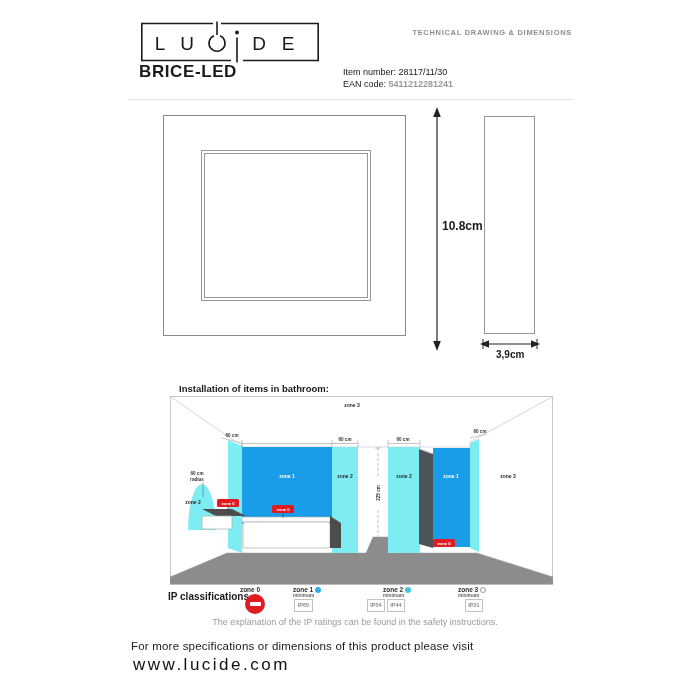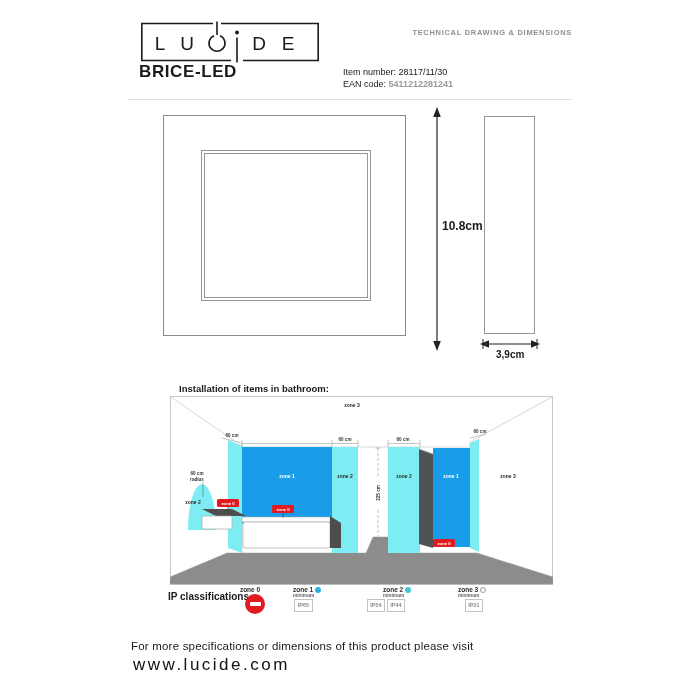--- a/index.html
+++ b/index.html
@@ -220,17 +220,18 @@
   <div class="abs lg-box" style="left:367px; top:599px; width:18px; height:13px;">IP54</div>
   <div class="abs lg-box" style="left:387px; top:599px; width:18px; height:13px;">IP44</div>
 
   <div class="abs lg-zone-label" style="left:458px; top:586px;">
     <span>zone 3</span>
     <span class="dot dot-z3"></span>
   </div>
   <div class="abs lg-min" style="left:458px; top:593px;">minimum</div>
   <div class="abs lg-box" style="left:465px; top:599px; width:18px; height:13px;">IP21</div>
 
+  <div class="abs ip-note">The explanation of the IP ratings can be found in the safety instructions.</div>
 
   <div class="abs foot-1">For more specifications or dimensions of this product please visit</div>
   <div class="abs foot-url">www.lucide.com</div>
 
 </div>
 
 </body></html>

